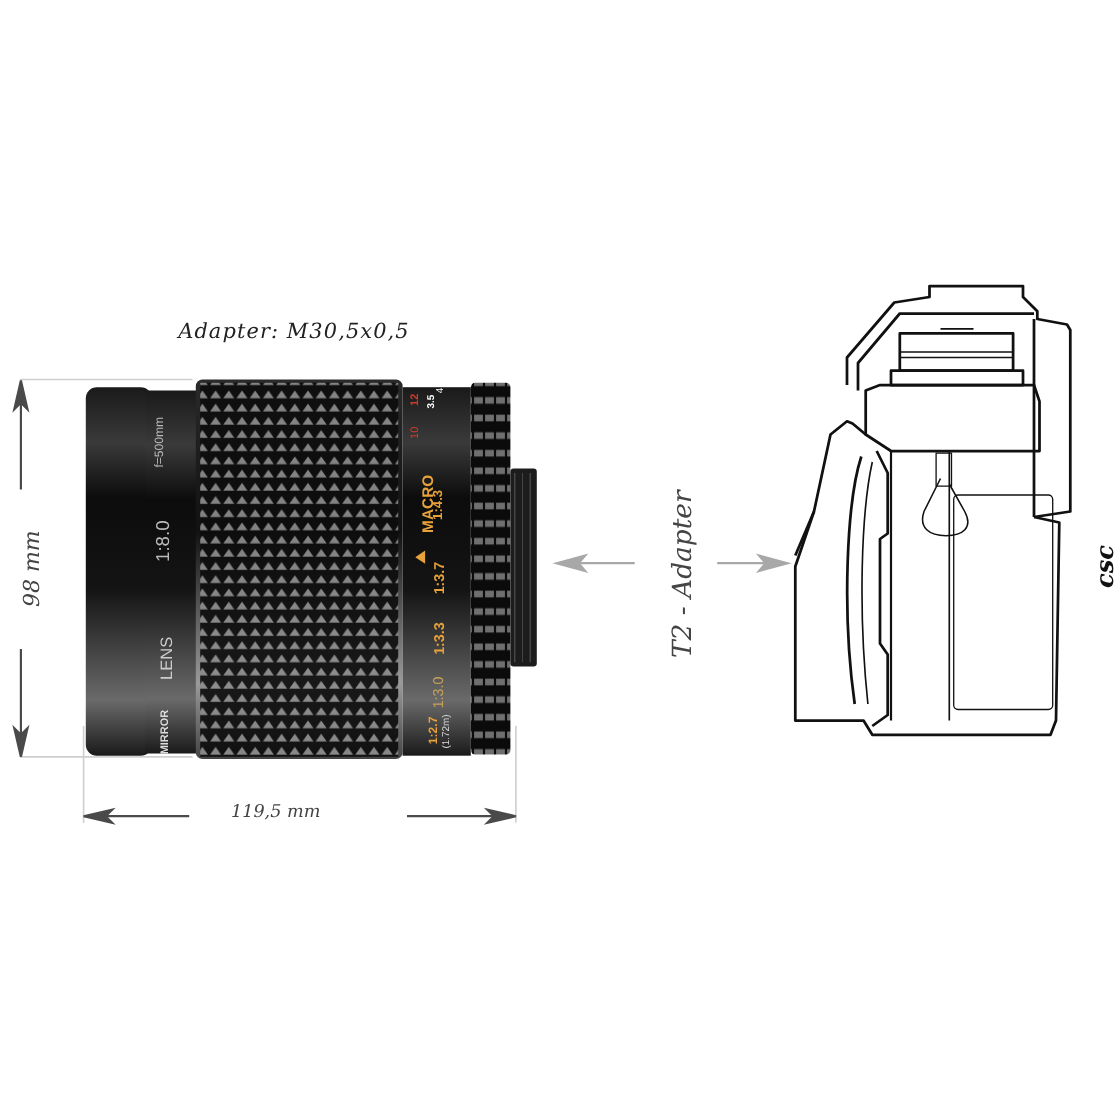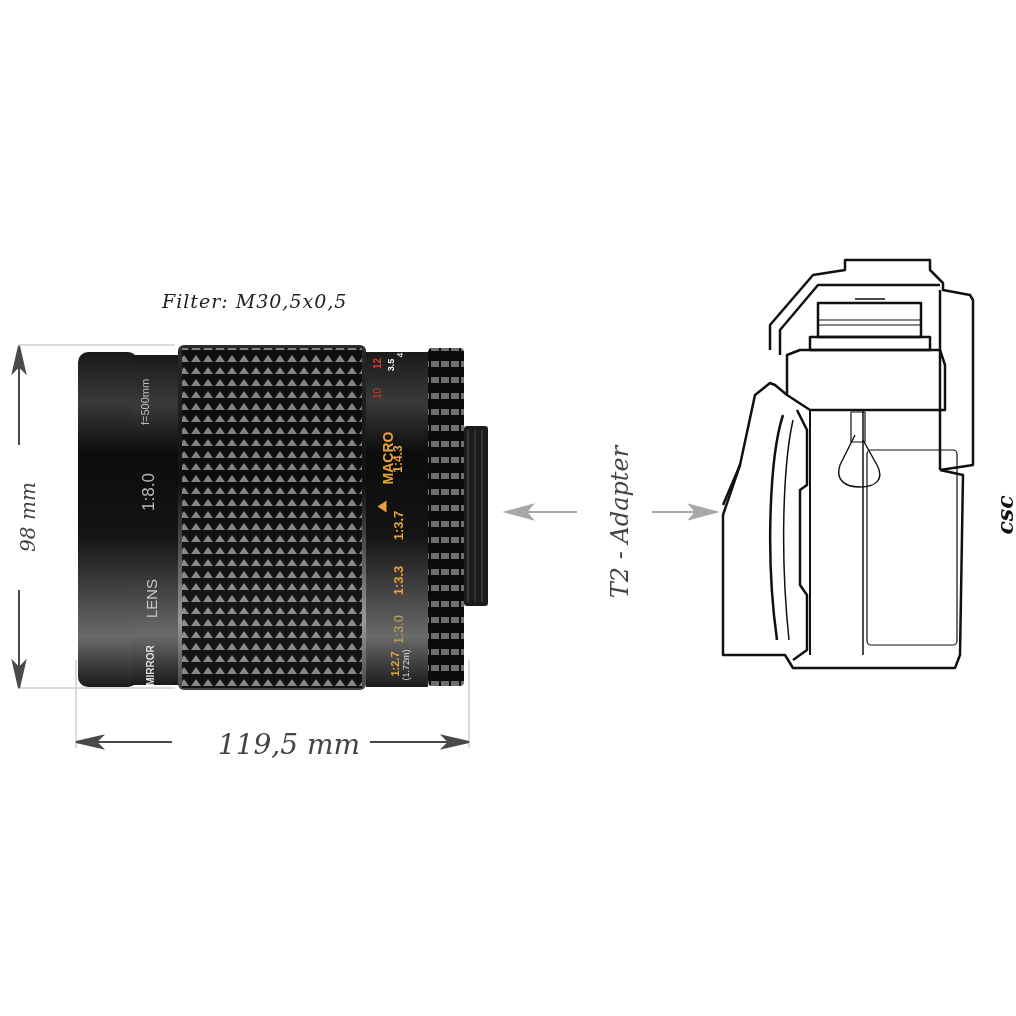--- a/index.html
+++ b/index.html
@@ -1,21 +1,21 @@
 <!DOCTYPE html>
 <html><head>
 <meta charset="utf-8">
 <style>
   html, body { margin:0; padding:0; background:#ffffff; }
   body { width:1016px; height:1016px; position:relative; overflow:hidden; font-family:"DejaVu Serif", serif; }
   .abs { position:absolute; }
   .hand { font-family:"DejaVu Serif", serif; font-style:italic; color:#3a3a3a; }
   #filter-label { left:162px; top:290px; font-size:19px; letter-spacing:1px; color:#222; }
   #height-label { left:-22px; top:505px; font-size:20px; transform:rotate(-90deg); transform-origin:center; width:100px; text-align:center; color:#444; }
-  #width-label { left:210px; top:728px; font-size:28px; color:#444; width:150px; text-align:right; }
+  #width-label { left:210px; top:728px; font-size:16px; color:#444; width:150px; text-align:left; }
   #adapter-label { left:520px; top:508px; font-size:24px; transform:rotate(-90deg); width:200px; text-align:center; color:#444; }
   #csc-label { left:975px; top:502px; font-size:22px; transform:rotate(-90deg); color:#111; font-weight:bold; width:60px; text-align:center;}
   .lens-text { position:absolute; font-family:"Liberation Sans", sans-serif; white-space:nowrap; transform:rotate(-90deg); transform-origin:center; }
 </style>
 </head>
 <body>
 
 <svg class="abs" style="left:0;top:0" width="1016" height="1016">
 
   <line x1="18" y1="345" x2="175" y2="345" stroke="#cfcfcf" stroke-width="1.5"></line>
@@ -134,17 +134,17 @@
 
   <line x1="95" y1="155" x2="95" y2="400" stroke-width="2"></line>
   <line x1="148" y1="155" x2="148" y2="400" stroke-width="1.5"></line>
 
   <rect x="152" y="195" width="90" height="195" rx="4" stroke-width="1.2"></rect>
 
   <rect x="136" y="157" width="14" height="30" stroke-width="1.2"></rect>
   <path d="M140 180 L125 210 C 120 225, 130 232, 145 232 C 160 232, 170 225, 162 210 L148 185" stroke-width="1.4"></path>
 </svg>
 
-<div id="filter-label" class="abs hand">Filter: M30,5x0,5</div>
+<div id="filter-label" class="abs hand">Adapter: M30,5x0,5</div>
 <div id="height-label" class="abs hand">98 mm</div>
 <div id="width-label" class="abs hand">119,5 mm</div>
 <div id="adapter-label" class="abs hand">T2 - Adapter</div>
 <div id="csc-label" class="abs hand">csc</div>
 
 </body></html>

